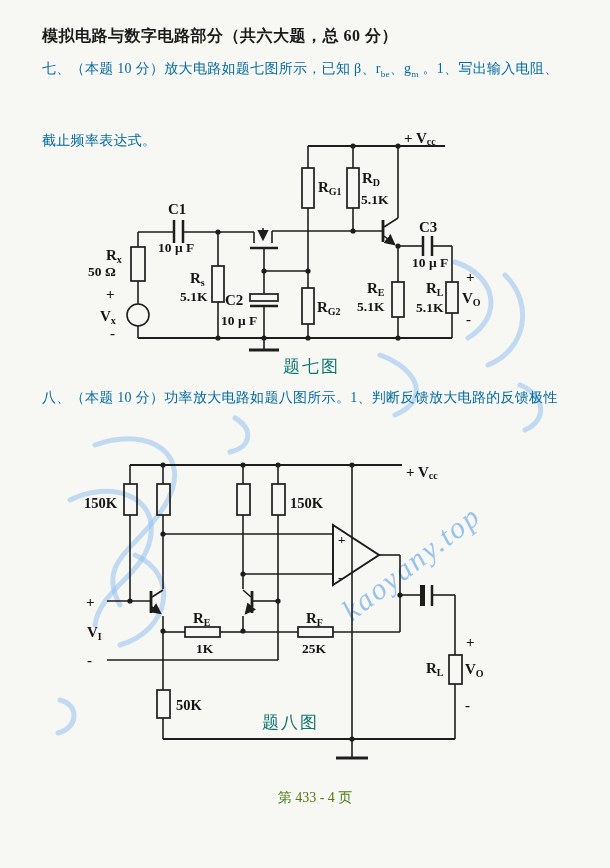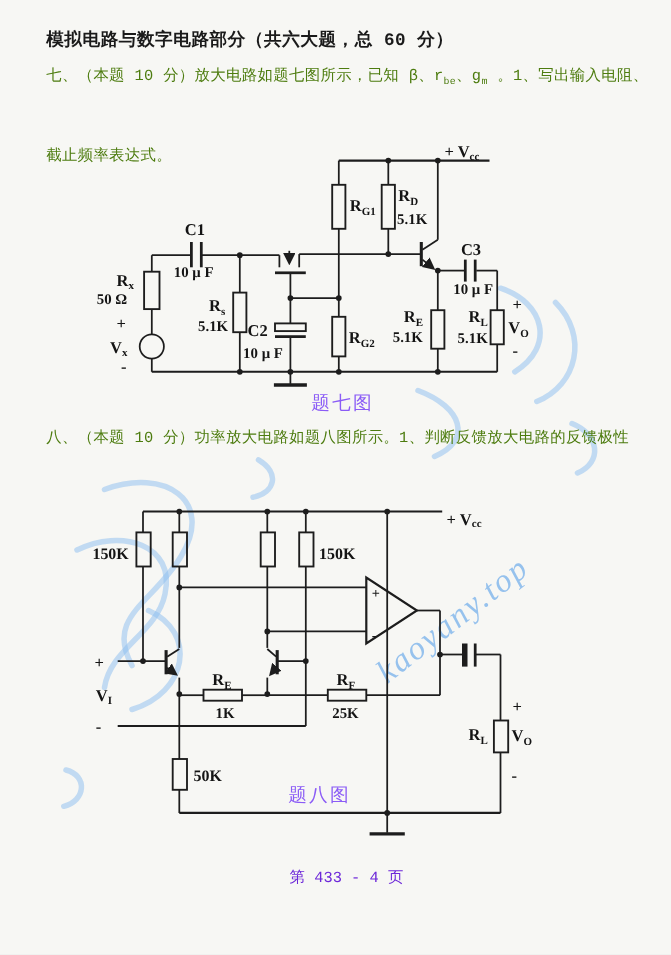--- a/index.html
+++ b/index.html
@@ -1,23 +1,23 @@
 <!DOCTYPE html>
 <html><head>
 <meta charset="utf-8">
 <style>
   html,body{margin:0;padding:0;background:#e8e8e6;}
   .page{position:relative;width:610px;height:868px;background:#f7f7f4;overflow:hidden;
         font-family:"Liberation Serif","DejaVu Serif",serif;color:#1a1a1a;}
-  .tl{position:absolute;white-space:nowrap;font-family:Liberation Mono, monospace;}
+  .tl{position:absolute;white-space:nowrap;}
   .title{left:42px;top:26px;font-size:16px;font-weight:bold;letter-spacing:.5px;}
-  .body-line{font-size:14px;letter-spacing:.3px;color:#4d7c0f;}
+  .body-line{font-size:14px;letter-spacing:.3px;color:#0369a1;}
   .body-line sub{font-size:9px;}
-  .caption{font-size:17px;letter-spacing:2px;color:#8b5cf6;}
-  .footer{font-size:14px;color:#6d28d9;}
+  .caption{font-size:17px;letter-spacing:2px;color:#0f766e;}
+  .footer{font-size:14px;color:#4d7c0f;}
   svg.art{position:absolute;left:0;top:0;z-index:0;}
   .tl{z-index:2;}
   
   .w{stroke:#1d1d1d;stroke-width:1.6;fill:none;}
   .rail{stroke:#1d1d1d;stroke-width:1.9;fill:none;}
   .bar{stroke:#1d1d1d;stroke-width:2.8;fill:none;}
   .plate{stroke:#1d1d1d;stroke-width:2.5;fill:none;}
   .res{fill:none;stroke:#1d1d1d;stroke-width:1.7;}
   .dot{fill:#1d1d1d;stroke:none;}
   .gnd{stroke:#1d1d1d;stroke-width:3;fill:none;}

